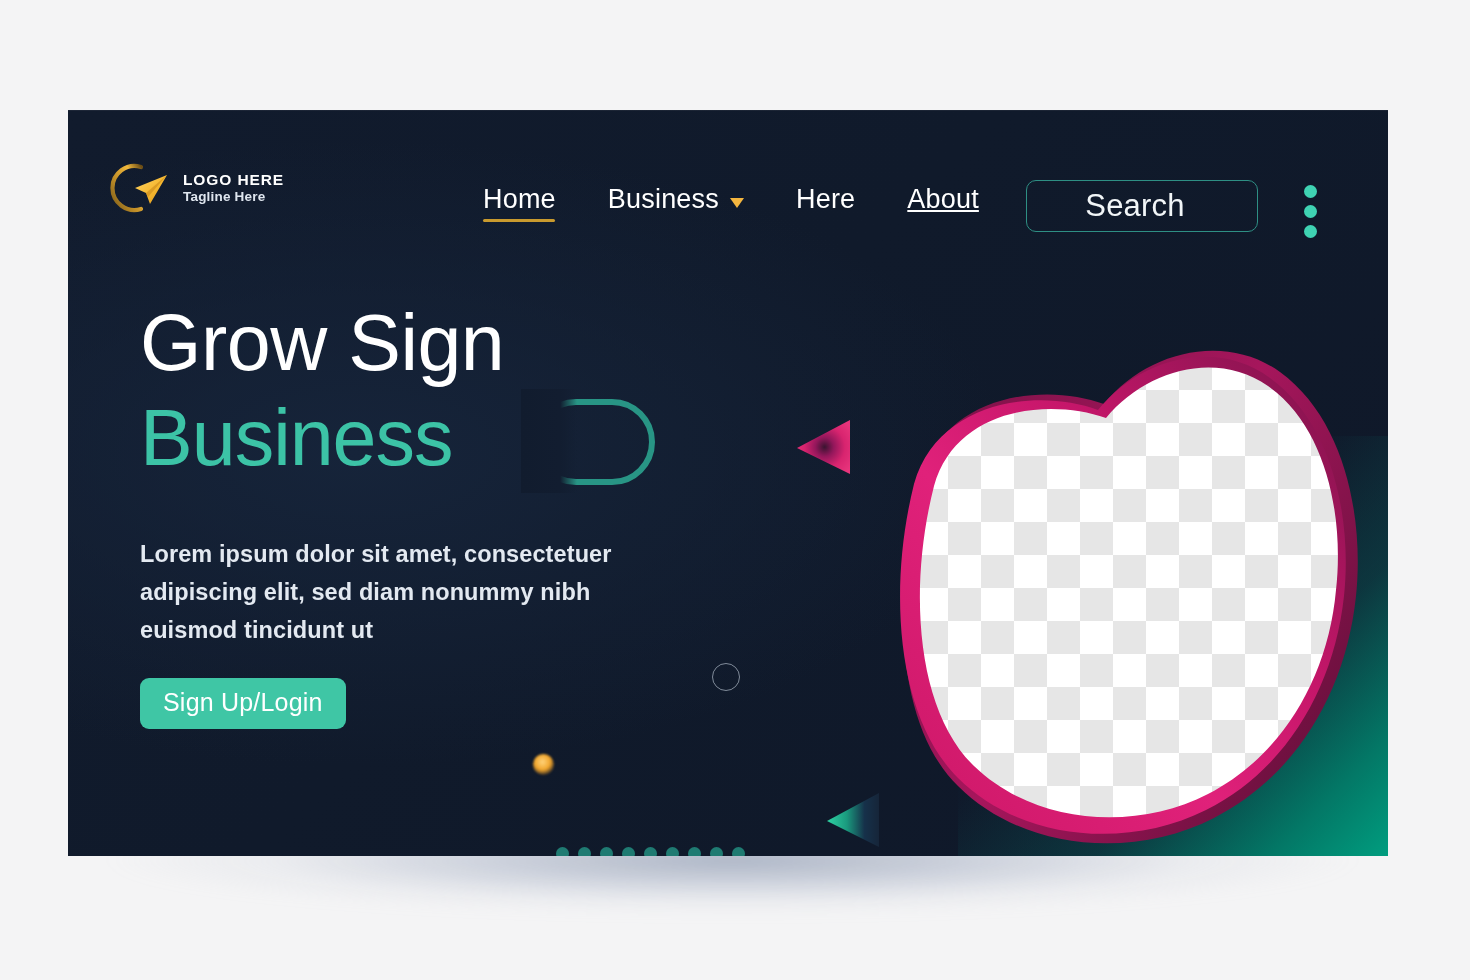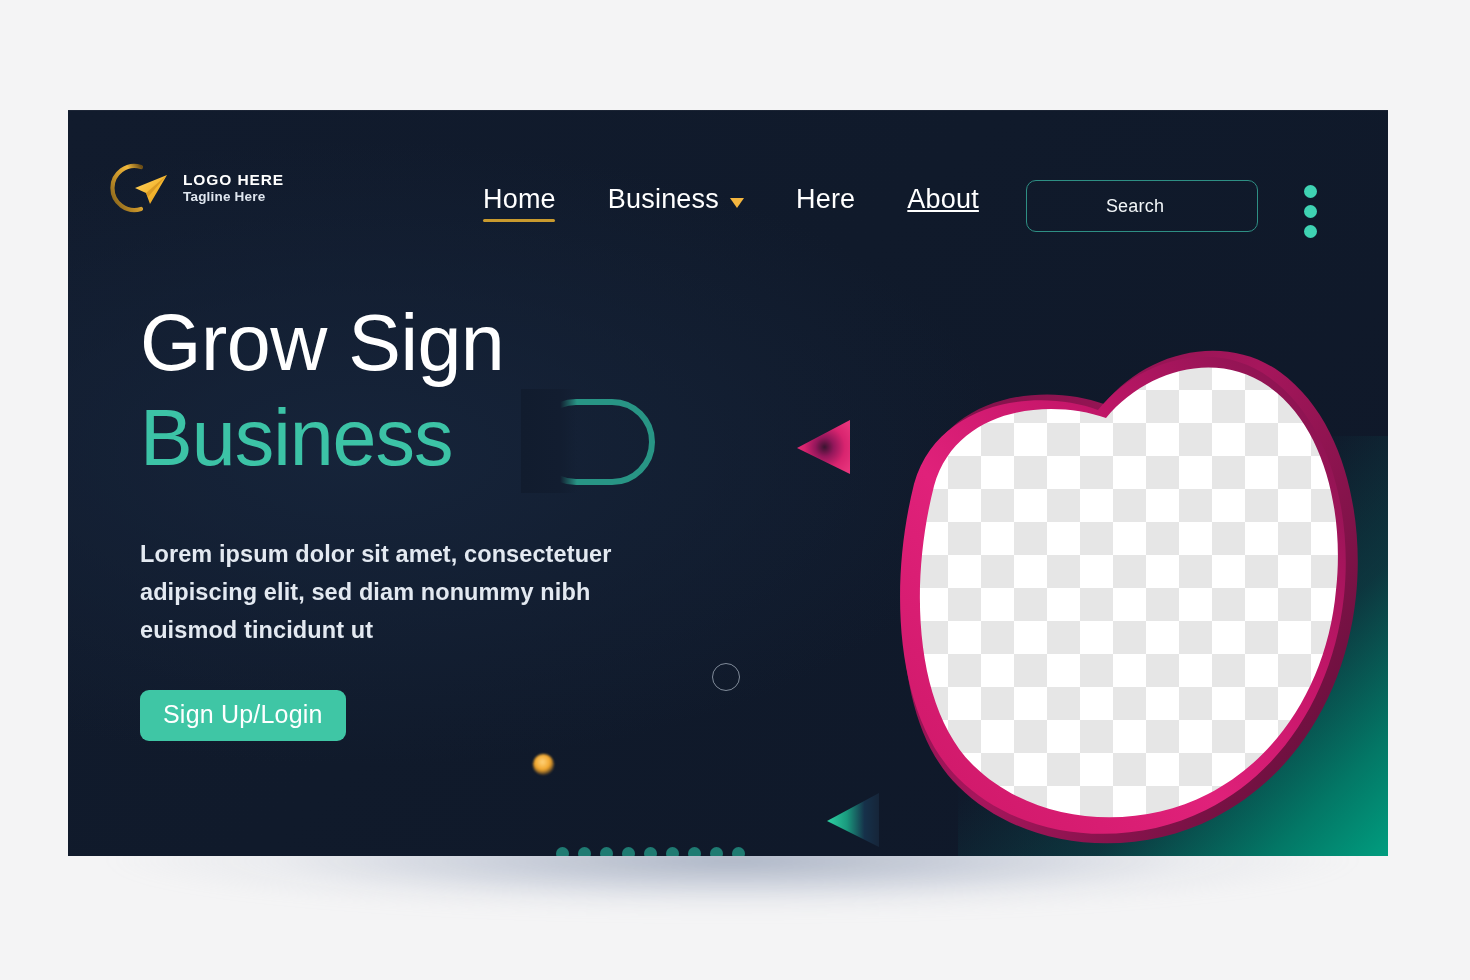--- a/index.html
+++ b/index.html
@@ -115,21 +115,21 @@
   
   .search-box {
     position:absolute; left:958px; top:70px;
     width:232px; height:52px;
     border:1.6px solid #2e8f84;
     border-radius:10px;
     display:flex; align-items:center; justify-content:center;
     background:transparent;
   }
   .search-label {
-    color:#f2f6f8; font-size:18px; letter-spacing:.2px;
+    color:#f2f6f8; font-size:31px; letter-spacing:.2px;
     padding-right:14px;
   }
 
   
   .kebab {
     position:absolute; left:1236px; top:75px;
     display:flex; flex-direction:column; gap:7px; align-items:center;
     cursor:pointer;
   }
   .kebab span {
@@ -176,21 +176,21 @@
     margin-top:44px;
     color:#e3e9f1;
     font-size:23.5px;
     line-height:1.62;
     font-weight:700;
     letter-spacing:.1px;
     width:500px;
   }
 
   .cta-btn {
-    margin-top:40px;
+    margin-top:28px;
     display:inline-block;
     background:#3fc6a5;
     color:#ffffff;
     font-size:25px;
     font-weight:400;
     padding:10px 23px 12px;
     border-radius:9px;
     border:none;
     cursor:pointer;
     letter-spacing:.2px;

